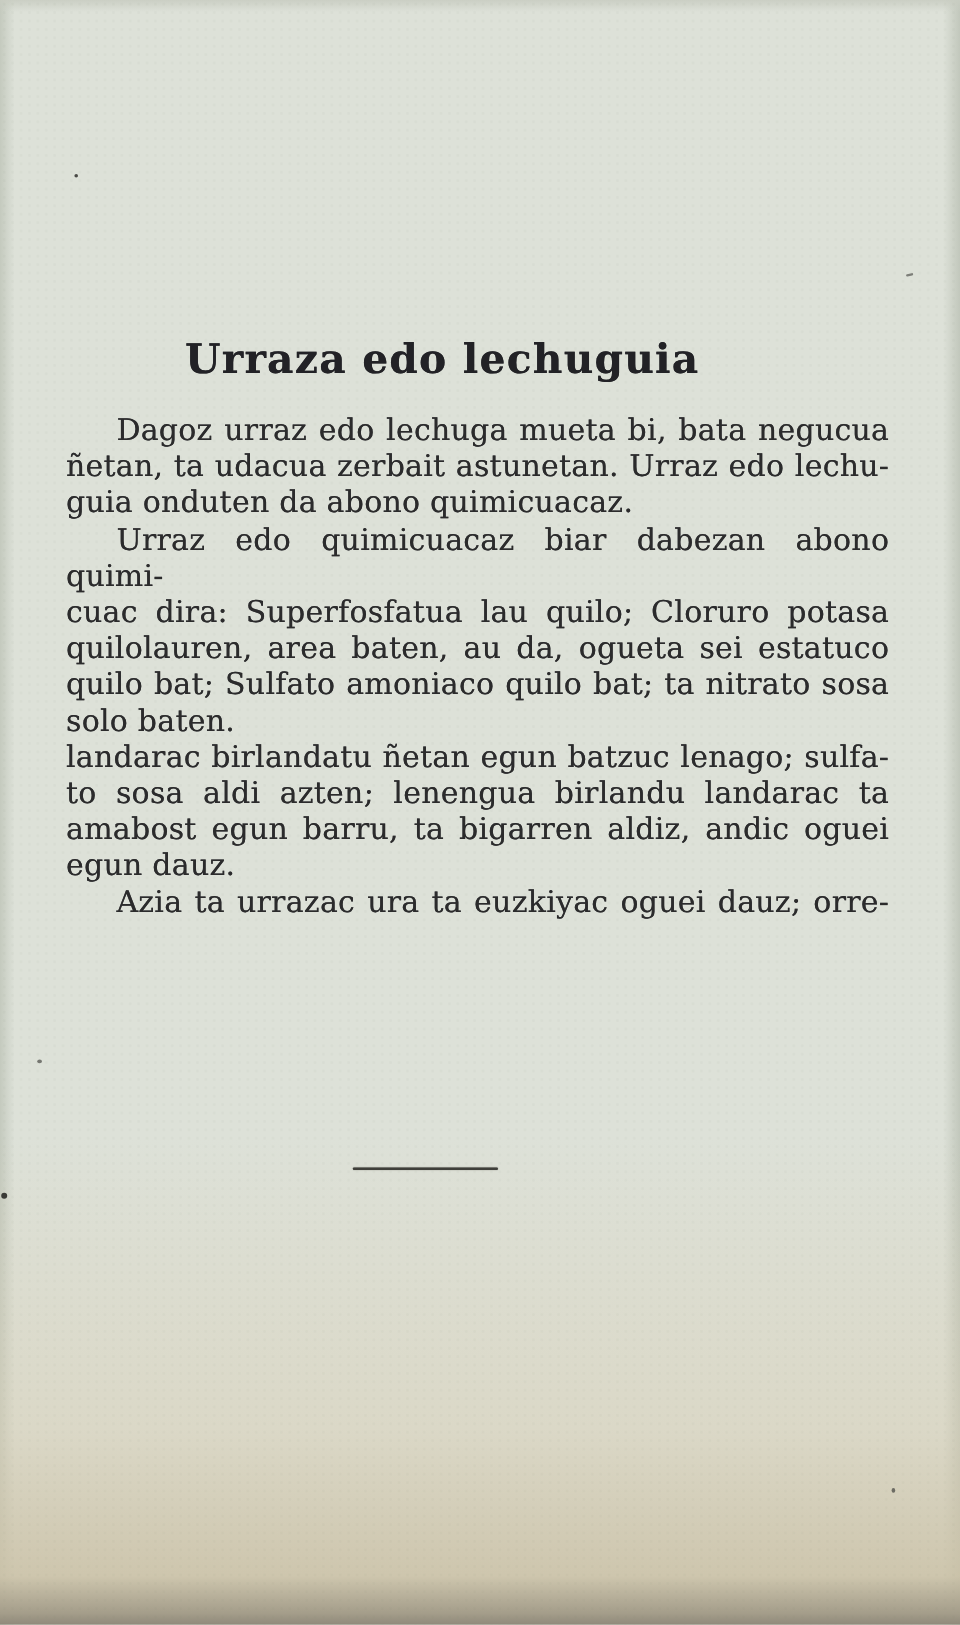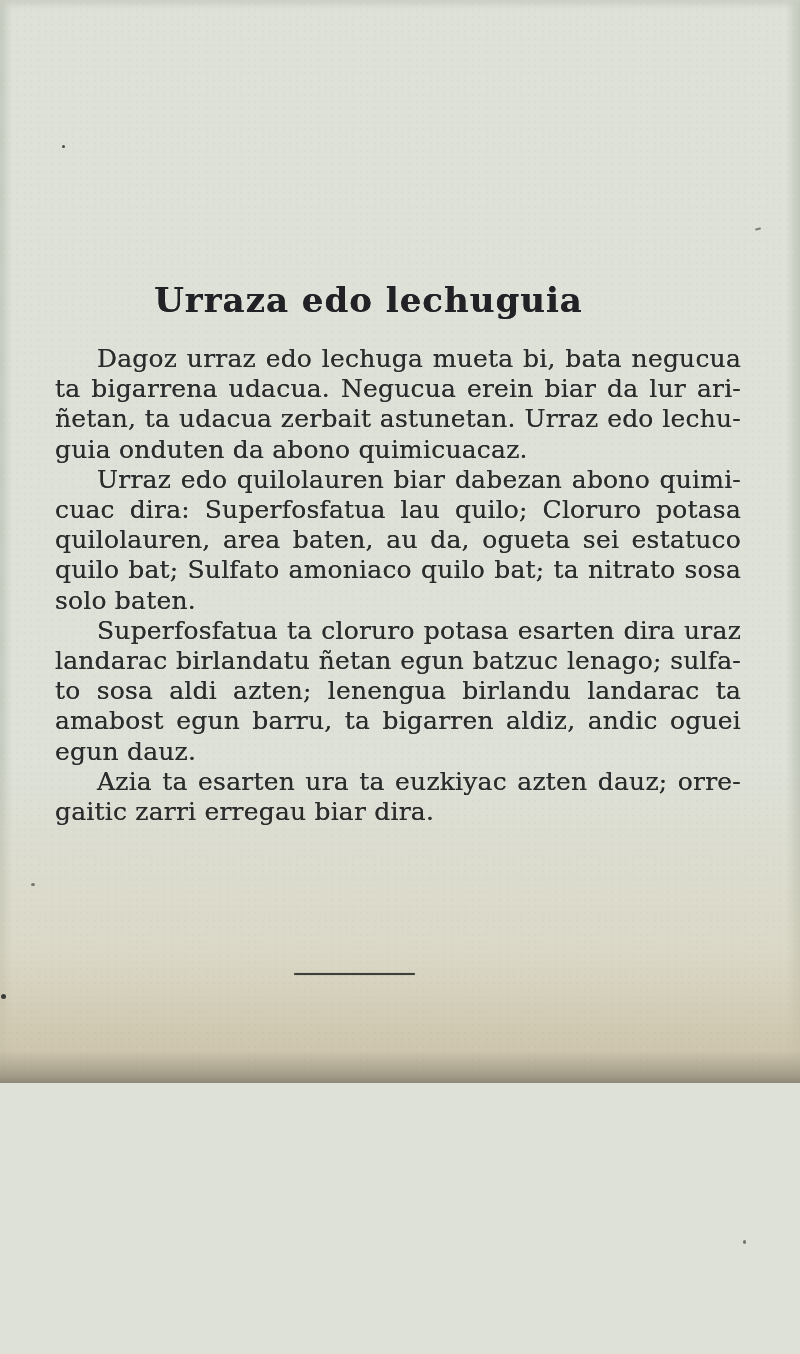--- a/index.html
+++ b/index.html
@@ -3,21 +3,21 @@
 <meta charset="utf-8">
 <style>
   html,body{margin:0;padding:0;}
   body{
     width:800px;height:1354px;
     font-family:"DejaVu Serif","Liberation Serif",serif;
     background:var(--paper,#dde1d8);
     overflow:hidden;
   }
   .page{
-    position:relative;width:800px;height:1083px;
+    position:relative;width:800px;height:1354px;
     background:
       
       radial-gradient(rgba(110,120,100,0.045) 1px, transparent 1.4px),
       
       linear-gradient(180deg,
         rgba(201,205,194,0.9) 0px, rgba(201,205,194,0) 10px,
         rgba(0,0,0,0) 70%,
         rgba(216,205,178,0.45) 88%,
         rgba(203,193,166,0.85) 97%,
         #a49d8a 99.3%, #8f897a 100%),
@@ -62,35 +62,32 @@
   .speck.s4{left:743px;top:1240px;width:3px;height:4px;opacity:.75;}
   .speck.s5{left:755px;top:228px;width:6px;height:2px;border-radius:1px;opacity:.65;transform:rotate(-12deg);}
 </style>
 </head>
 <body style="--paper: #dde1d8; --ink: #2b2b2c; --divider: #3f3f3a;">
 
 <div class="page">
   <h1 class="title">Urraza edo lechuguia</h1>
   <div class="text-block">
       <div class="line para-start">Dagoz urraz edo lechuga mueta bi, bata negucua</div>
-      <div class="line">ta bigarrena udacua. Negucua erein biar da lur ari-</div>
       <div class="line">ñetan, ta udacua zerbait astunetan. Urraz edo lechu-</div>
       <div class="line para-end">guia onduten da abono quimicuacaz.</div>
-      <div class="line para-start">Urraz edo quilolauren biar dabezan abono quimi-</div>
+      <div class="line para-start">Urraz edo quimicuacaz biar dabezan abono quimi-</div>
       <div class="line">cuac dira: Superfosfatua lau quilo; Cloruro potasa</div>
       <div class="line">quilolauren, area baten, au da, ogueta sei estatuco</div>
       <div class="line">quilo bat; Sulfato amoniaco quilo bat; ta nitrato sosa</div>
       <div class="line para-end">solo baten.</div>
-      <div class="line para-start">Superfosfatua ta cloruro potasa esarten dira uraz</div>
       <div class="line">landarac birlandatu ñetan egun batzuc lenago; sulfa-</div>
       <div class="line">to sosa aldi azten; lenengua birlandu landarac ta</div>
       <div class="line">amabost egun barru, ta bigarren aldiz, andic oguei</div>
       <div class="line para-end">egun dauz.</div>
-      <div class="line para-start">Azia ta esarten ura ta euzkiyac azten dauz; orre-</div>
-      <div class="line para-end">gaitic zarri erregau biar dira.</div>
+      <div class="line para-start">Azia ta urrazac ura ta euzkiyac oguei dauz; orre-</div>
     </div>
   <div class="divider"></div>
   <span class="speck s1"></span>
   <span class="speck s2"></span>
   <span class="speck s3"></span>
   <span class="speck s4"></span>
   <span class="speck s5"></span>
 </div>
 
 </body></html>

